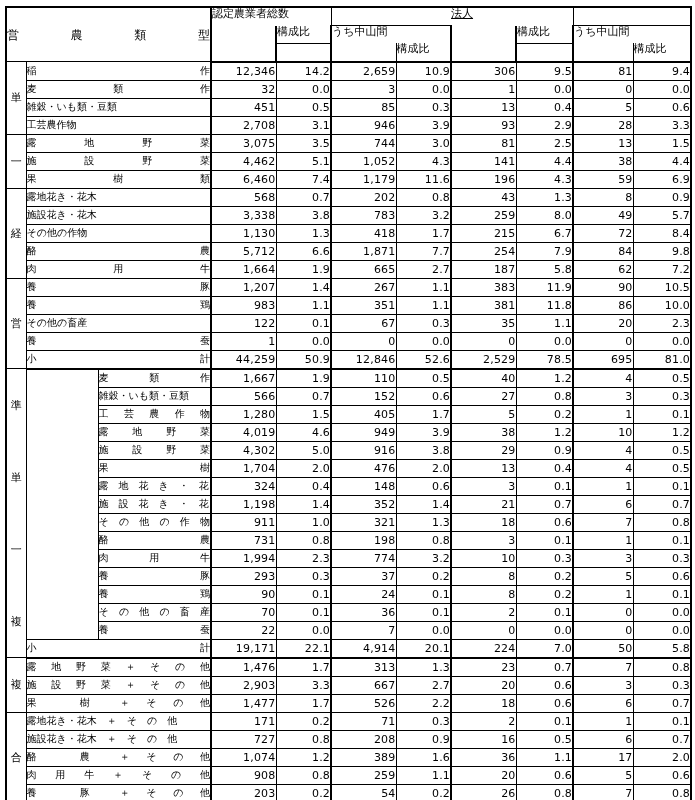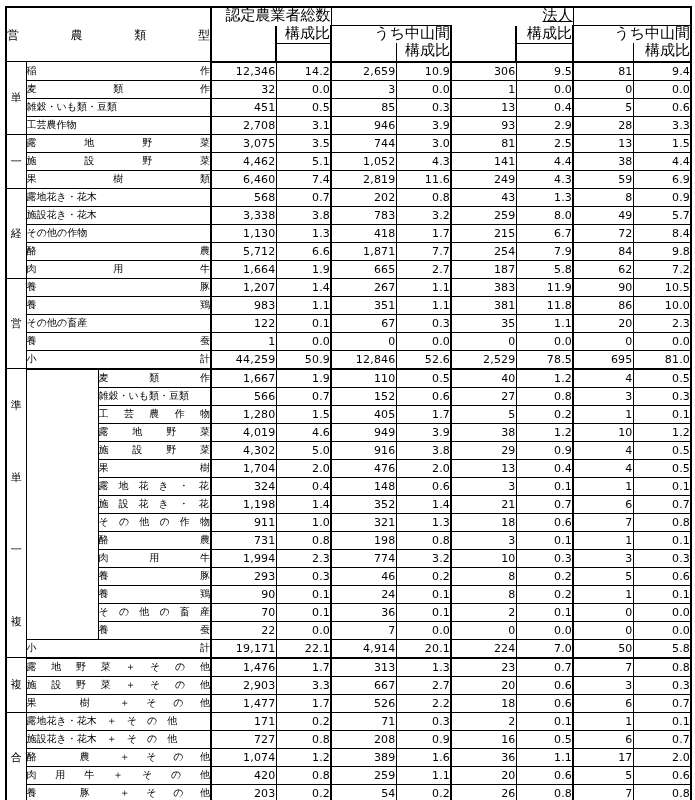--- a/index.html
+++ b/index.html
@@ -44,24 +44,24 @@
   .bd-b-th { border-bottom: 2px solid #000 !important; }
 
   .num {
     text-align: right;
     padding-right: 4px;
     font-family: "DejaVu Sans", "Liberation Sans", sans-serif;
     font-size: 11px;
     letter-spacing: 0.2px;
   }
   .hdr {
-    text-align: right;
+    text-align: left;
     padding-left: 4px;
     vertical-align: top;
-    font-size: 15px;
+    font-size: 11px;
   }
   .vgroup {
     text-align: center;
     vertical-align: middle;
     font-size: 11px;
     width: 18px;
   }
   .lbl {
     padding: 0 4px;
     font-size: 10px;
@@ -204,23 +204,23 @@
       <td class="num">4.3</td>
       <td class="num bd-l-th">141</td>
       <td class="num">4.4</td>
       <td class="num bd-l-th">38</td>
       <td class="num bd-r-th">4.4</td>
     </tr>
     <tr>
       <td colspan="2" class="lbl">果　樹　類</td>
       <td class="num bd-l-th">6,460</td>
       <td class="num">7.4</td>
-      <td class="num bd-l-th">2,819</td>
+      <td class="num bd-l-th">1,179</td>
       <td class="num">11.6</td>
-      <td class="num bd-l-th">249</td>
+      <td class="num bd-l-th">196</td>
       <td class="num">4.3</td>
       <td class="num bd-l-th">59</td>
       <td class="num bd-r-th">6.9</td>
     </tr>
 
     <tr>
       <td rowspan="5" class="vgroup bd-l-th">経</td>
       <td colspan="2" class="lbl lbl-left">露地花き・花木</td>
       <td class="num bd-l-th">568</td>
       <td class="num">0.7</td>
@@ -457,21 +457,21 @@
       <td class="num">3.2</td>
       <td class="num bd-l-th">10</td>
       <td class="num">0.3</td>
       <td class="num bd-l-th">3</td>
       <td class="num bd-r-th">0.3</td>
     </tr>
     <tr>
       <td class="lbl">養　　　　豚</td>
       <td class="num bd-l-th">293</td>
       <td class="num">0.3</td>
-      <td class="num bd-l-th">46</td>
+      <td class="num bd-l-th">37</td>
       <td class="num">0.2</td>
       <td class="num bd-l-th">8</td>
       <td class="num">0.2</td>
       <td class="num bd-l-th">5</td>
       <td class="num bd-r-th">0.6</td>
     </tr>
 
     <tr>
       <td rowspan="4" class="vgroup bd-l-th nb-t">複</td>
       <td class="lbl">養　　　　鶏</td>
@@ -582,21 +582,21 @@
       <td class="num">1.2</td>
       <td class="num bd-l-th">389</td>
       <td class="num">1.6</td>
       <td class="num bd-l-th">36</td>
       <td class="num">1.1</td>
       <td class="num bd-l-th">17</td>
       <td class="num bd-r-th">2.0</td>
     </tr>
     <tr>
       <td colspan="2" class="lbl">肉　用　牛　＋　そ　の　他</td>
-      <td class="num bd-l-th">420</td>
+      <td class="num bd-l-th">908</td>
       <td class="num">0.8</td>
       <td class="num bd-l-th">259</td>
       <td class="num">1.1</td>
       <td class="num bd-l-th">20</td>
       <td class="num">0.6</td>
       <td class="num bd-l-th">5</td>
       <td class="num bd-r-th">0.6</td>
     </tr>
     <tr>
       <td colspan="2" class="lbl">養　　　豚　　＋　そ　の　他</td>

